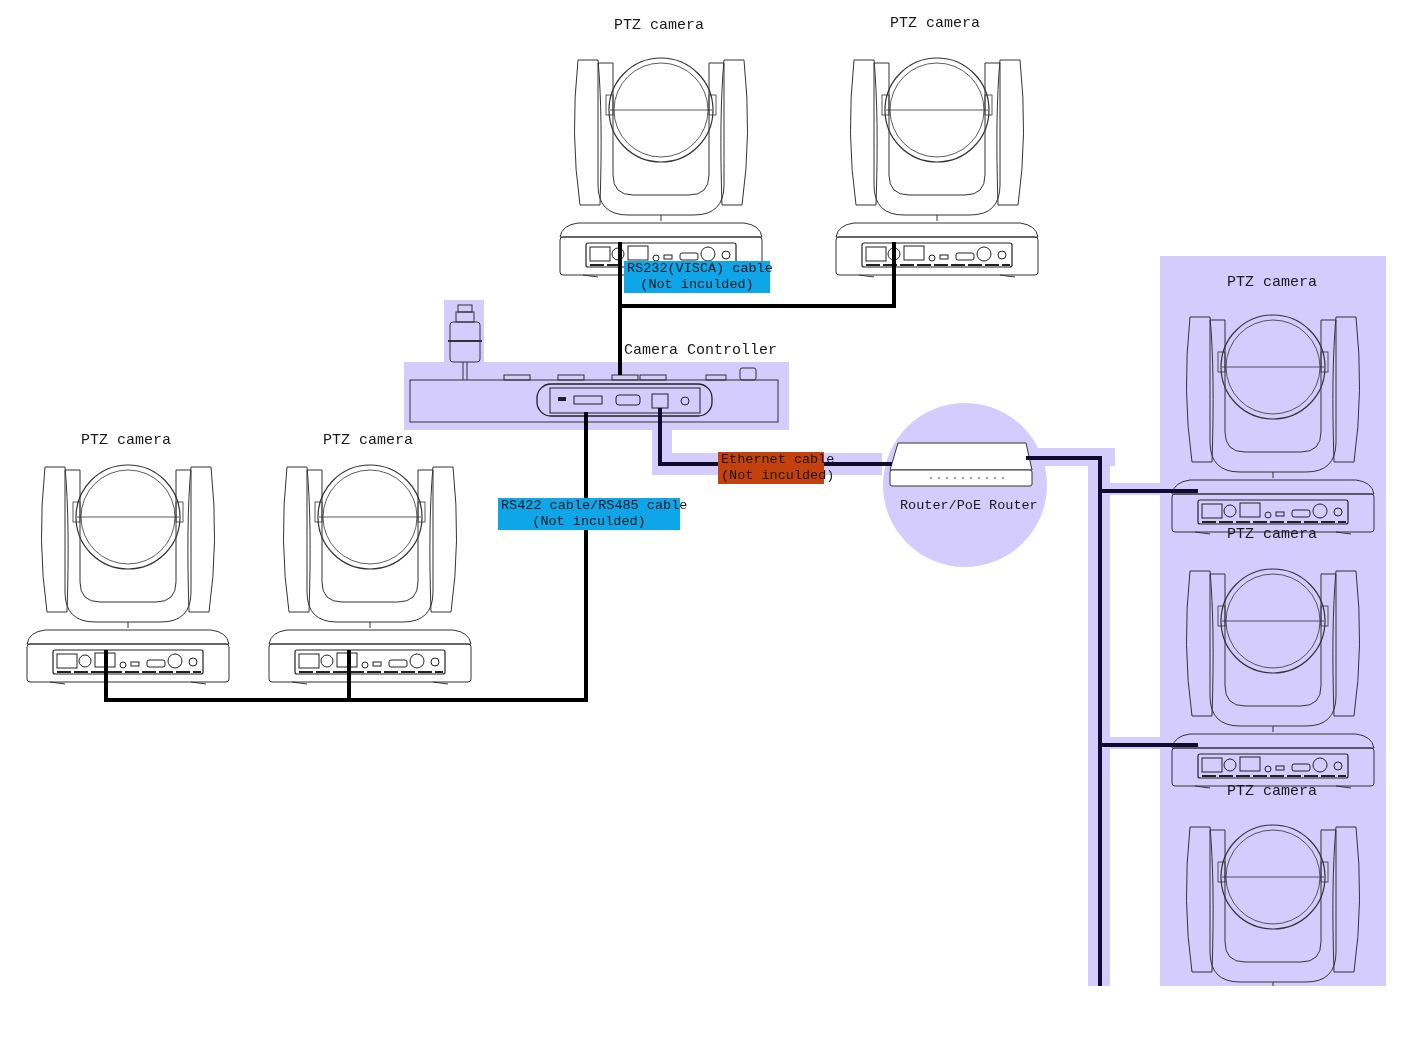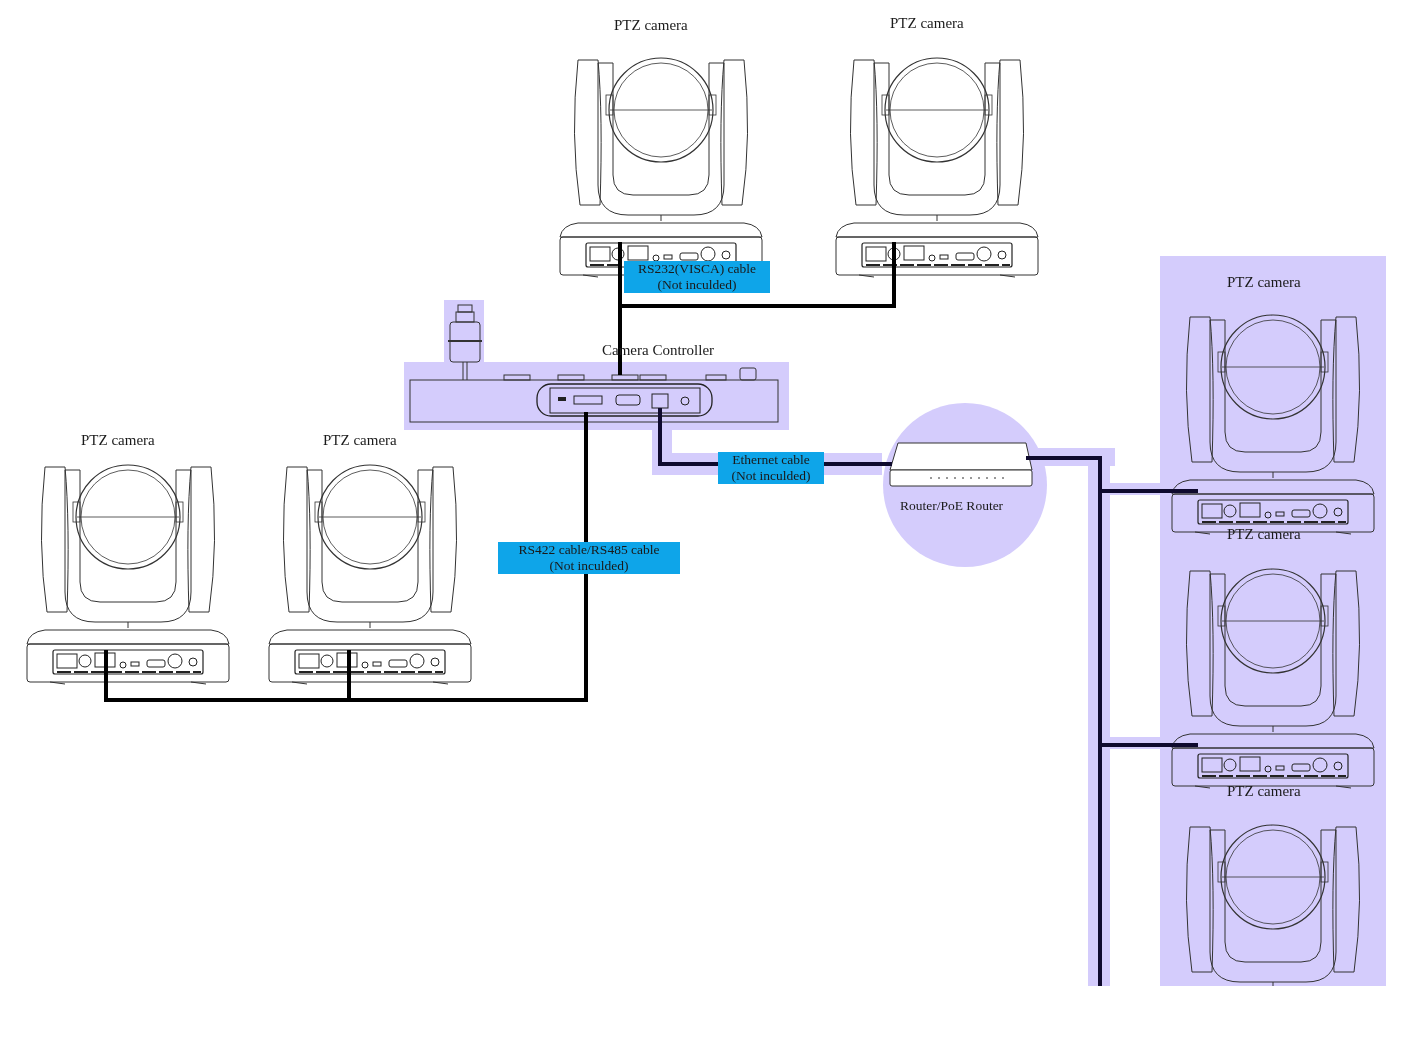--- a/index.html
+++ b/index.html
@@ -1,21 +1,21 @@
 <!DOCTYPE html>
 <html><head>
 <meta charset="utf-8">
 <style>
   html,body{margin:0;padding:0;background:#fff;}
-  #canvas{position:relative;width:1418px;height:986px;overflow:hidden;background:#fff;font-family:Liberation Serif, serif;}
+  #canvas{position:relative;width:1418px;height:986px;overflow:hidden;background:#fff;font-family:Liberation Mono, monospace;}
   svg{position:absolute;left:0;top:0;}
   .lbl{position:absolute;font-size:15px;color:#1a1a1a;text-align:center;line-height:17px;white-space:nowrap;}
   .lbl.sm{font-size:13.5px;line-height:16px;}
   .bg-white{background:#0ea5e9;padding:0 3px;}
-  .bg-hl{background:#0ea5e9;padding:0 3px;}
+  .bg-hl{background:#c2410c;padding:0 3px;}
 </style>
 </head>
 <body>
 
 <div id="canvas">
   <svg id="diagram" width="1418" height="1061" viewBox="0 0 1418 1061">
     <defs>
       <g id="ptz-cam">
 
         <path d="M20,5 L40,5 Q45,60 42,150 L22,150 Q12,80 20,5 Z" fill="none" stroke="#333" stroke-width="1"></path>
@@ -130,28 +130,28 @@
   </svg>
 
   <div class="lbl" style="left:614px;top:17px;">PTZ camera</div>
   <div class="lbl" style="left:890px;top:15px;">PTZ camera</div>
   <div class="lbl" style="left:81px;top:432px;">PTZ camera</div>
   <div class="lbl" style="left:323px;top:432px;">PTZ camera</div>
   <div class="lbl" style="left:1227px;top:274px;">PTZ camera</div>
   <div class="lbl" style="left:1227px;top:526px;">PTZ camera</div>
   <div class="lbl" style="left:1227px;top:783px;">PTZ camera</div>
 
-  <div class="lbl" style="left:602px;top:342px;">Camera Controller</div>
+  <div class="lbl" style="left:624px;top:342px;">Camera Controller</div>
   <div class="lbl sm" style="left:900px;top:498px;">Router/PoE Router</div>
 
   <div class="lbl sm bg-white" style="left:624px;top:261px;width:140px;">
     <div>RS232(VISCA) cable</div>
     <div>(Not inculded)</div>
   </div>
-  <div class="lbl sm bg-white" style="left:498px;top:498px;width:176px;margin-top:44px;">
+  <div class="lbl sm bg-white" style="left:498px;top:498px;width:176px;">
     <div>RS422 cable/RS485 cable</div>
     <div>(Not inculded)</div>
   </div>
   <div class="lbl sm bg-hl" style="left:718px;top:452px;width:100px;">
     <div>Ethernet cable</div>
     <div>(Not inculded)</div>
   </div>
 </div>
 
 </body></html>

